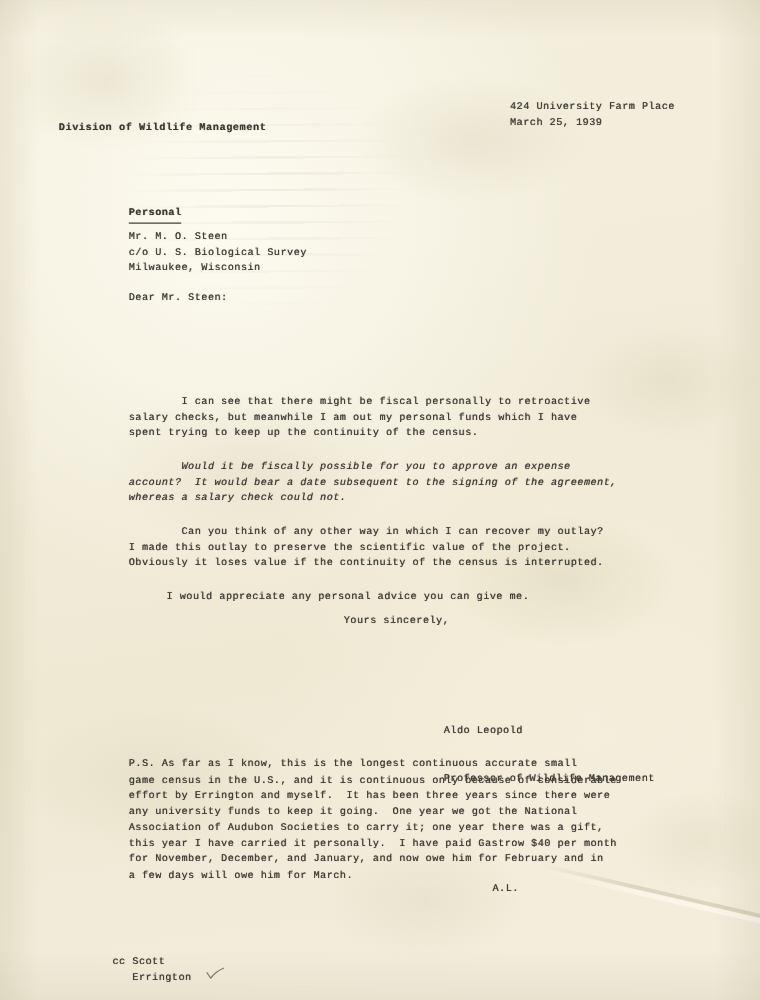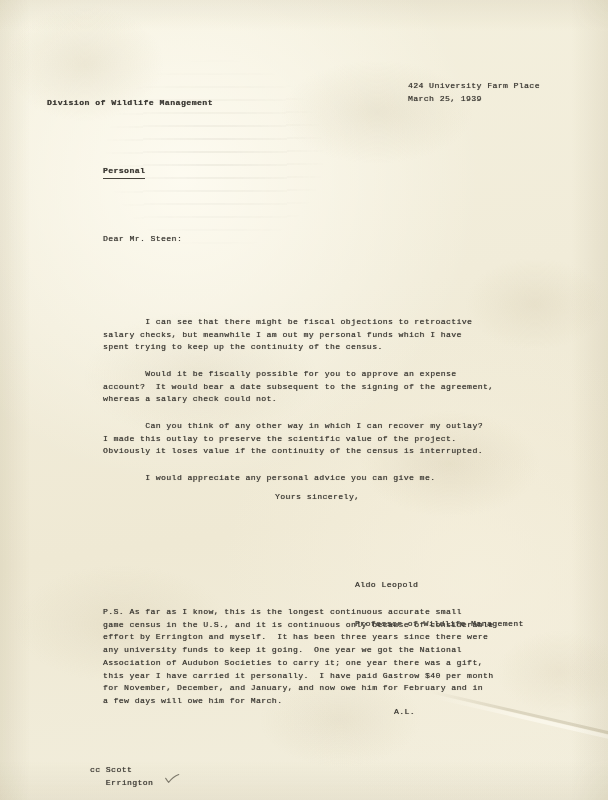--- a/index.html
+++ b/index.html
@@ -116,23 +116,23 @@
     border-bottom: 1.1px solid #46433c;
     padding-bottom: 0.5px;
     line-height: 12px;
   }
 
   #recipient-block { left: 103px; top: 184px; }
   #salutation      { left: 103px; top: 233px; }
 
   #para-1 { left: 103px; top: 264px; }
   #para-2 { left: 103px; top: 316px; }
-  #para-3 { left: 103px; top: 368px; }
+  #para-3 { left: 103px; top: 368px; font-style: italic; }
   #para-4 { left: 103px; top: 420px; }
-  #para-5 { left: 103px; top: 472px; }
+  #para-5 { left: 91px; top: 472px; }
 
   #closing         { left: 275px; top: 491px; }
   #signature-block { left: 355px; top: 554px; }
 
   #ps-block    { left: 103px; top: 606px; }
   #ps-initials { left: 394px; top: 706px; }
 
   #cc-block { left: 90px; top: 764px; }
 
   
@@ -156,25 +156,28 @@
   <div class="paper-fold2"></div>
   <div class="paper-vignette"></div>
 
   <div class="typed" id="letterhead-address">424 University Farm Place
 March 25, 1939</div>
 
   <div class="typed" id="division-line">Division of Wildlife Management</div>
 
   <div class="typed" id="personal-label">Personal</div>
 
+  <div class="typed" id="recipient-block">Mr. M. O. Steen
+c/o U. S. Biological Survey
+Milwaukee, Wisconsin</div>
 
   <div class="typed" id="salutation">Dear Mr. Steen:</div>
 
 
-  <div class="typed" id="para-2">        I can see that there might be fiscal objections to retroactive
+  <div class="typed" id="para-2">        I can see that there might be fiscal personally to retroactive
 salary checks, but meanwhile I am out my personal funds which I have
 spent trying to keep up the continuity of the census.</div>
 
   <div class="typed" id="para-3">        Would it be fiscally possible for you to approve an expense
 account?  It would bear a date subsequent to the signing of the agreement,
 whereas a salary check could not.</div>
 
   <div class="typed" id="para-4">        Can you think of any other way in which I can recover my outlay?
 I made this outlay to preserve the scientific value of the project.
 Obviously it loses value if the continuity of the census is interrupted.</div>

